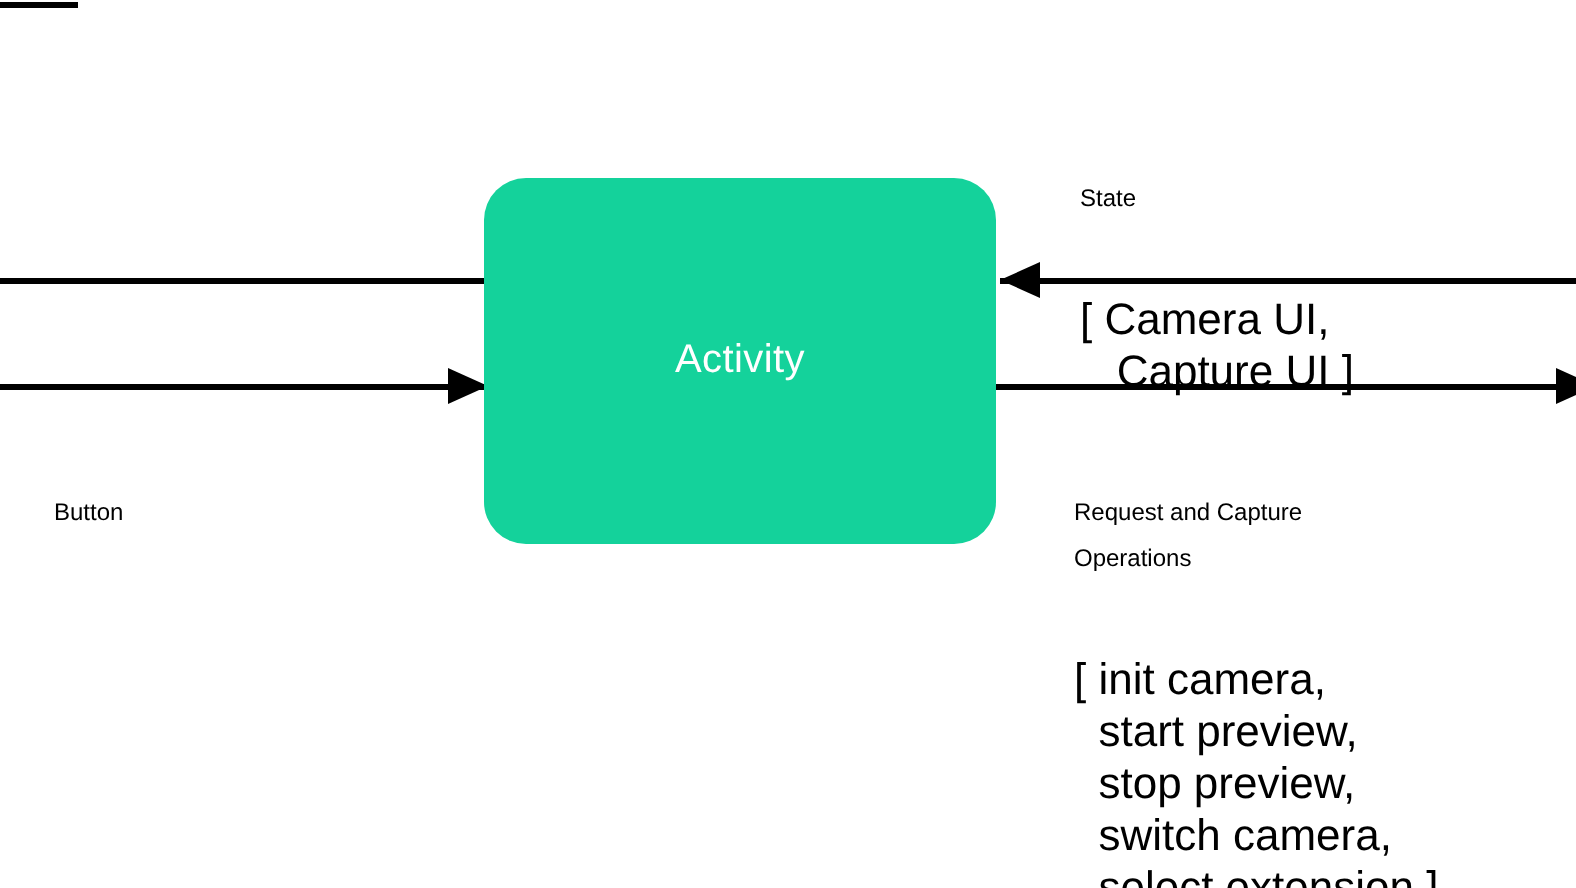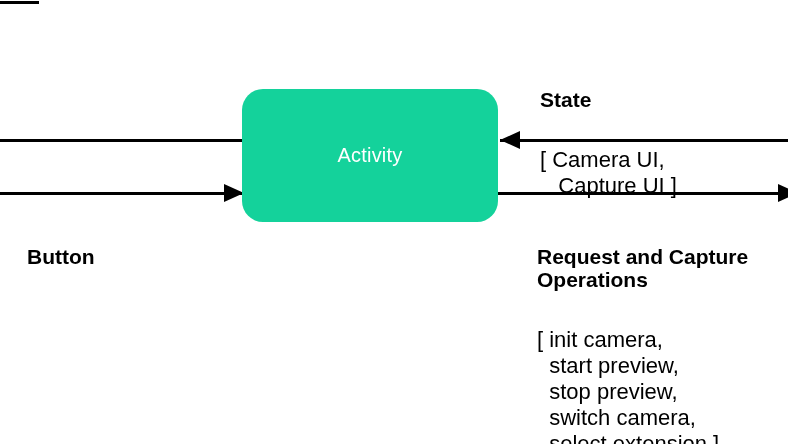--- a/index.html
+++ b/index.html
@@ -28,21 +28,21 @@
     height: 3px;
     background: #000000;
   }
 
   
   .activity-node {
     position: absolute;
     left: 242px;
     top: 89px;
     width: 256px;
-    height: 133px;
+    height: 183px;
     background: #14D29B;
     border-radius: 21px;
     display: flex;
     align-items: center;
     justify-content: center;
     z-index: 3;
   }
   .activity-label {
     color: #ffffff;
     font-size: 20px;
@@ -113,22 +113,22 @@
   }
 
   
   .label-block {
     position: absolute;
     z-index: 4;
     color: #000000;
     white-space: pre;
   }
   .label-heading {
-    font-size: 21px;
-    font-weight: bold;
+    font-size: 12px;
+    font-weight: normal;
     line-height: 23px;
   }
   .label-list {
     font-size: 22px;
     font-weight: 400;
     line-height: 26px;
   }
 
   .block-update-ui {
     left: 62px;

